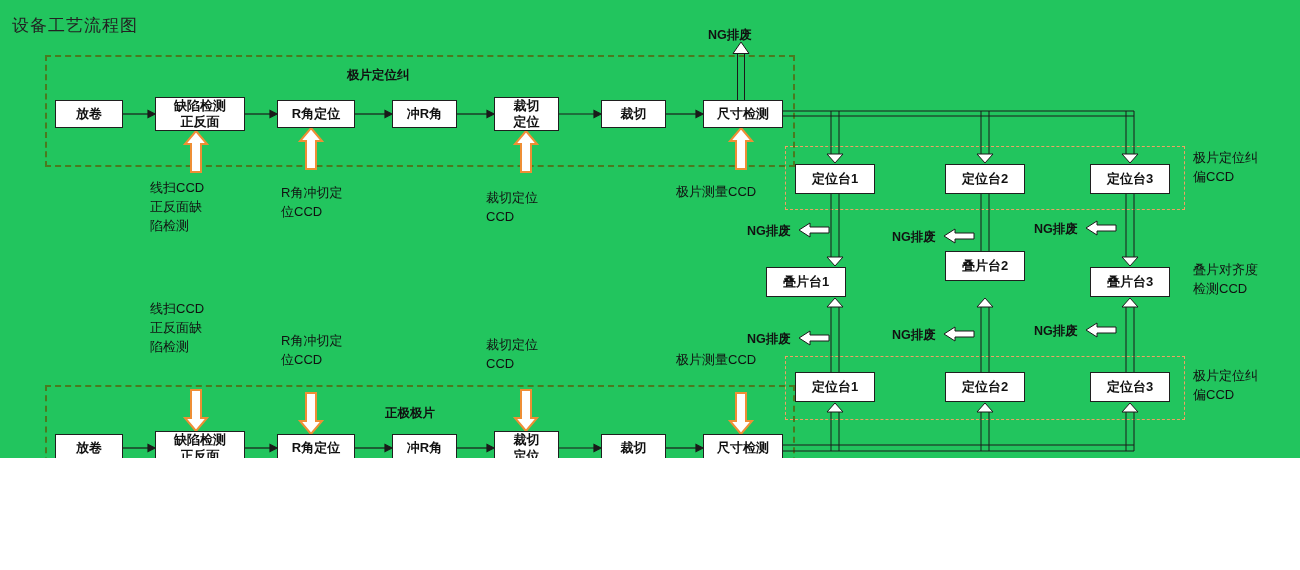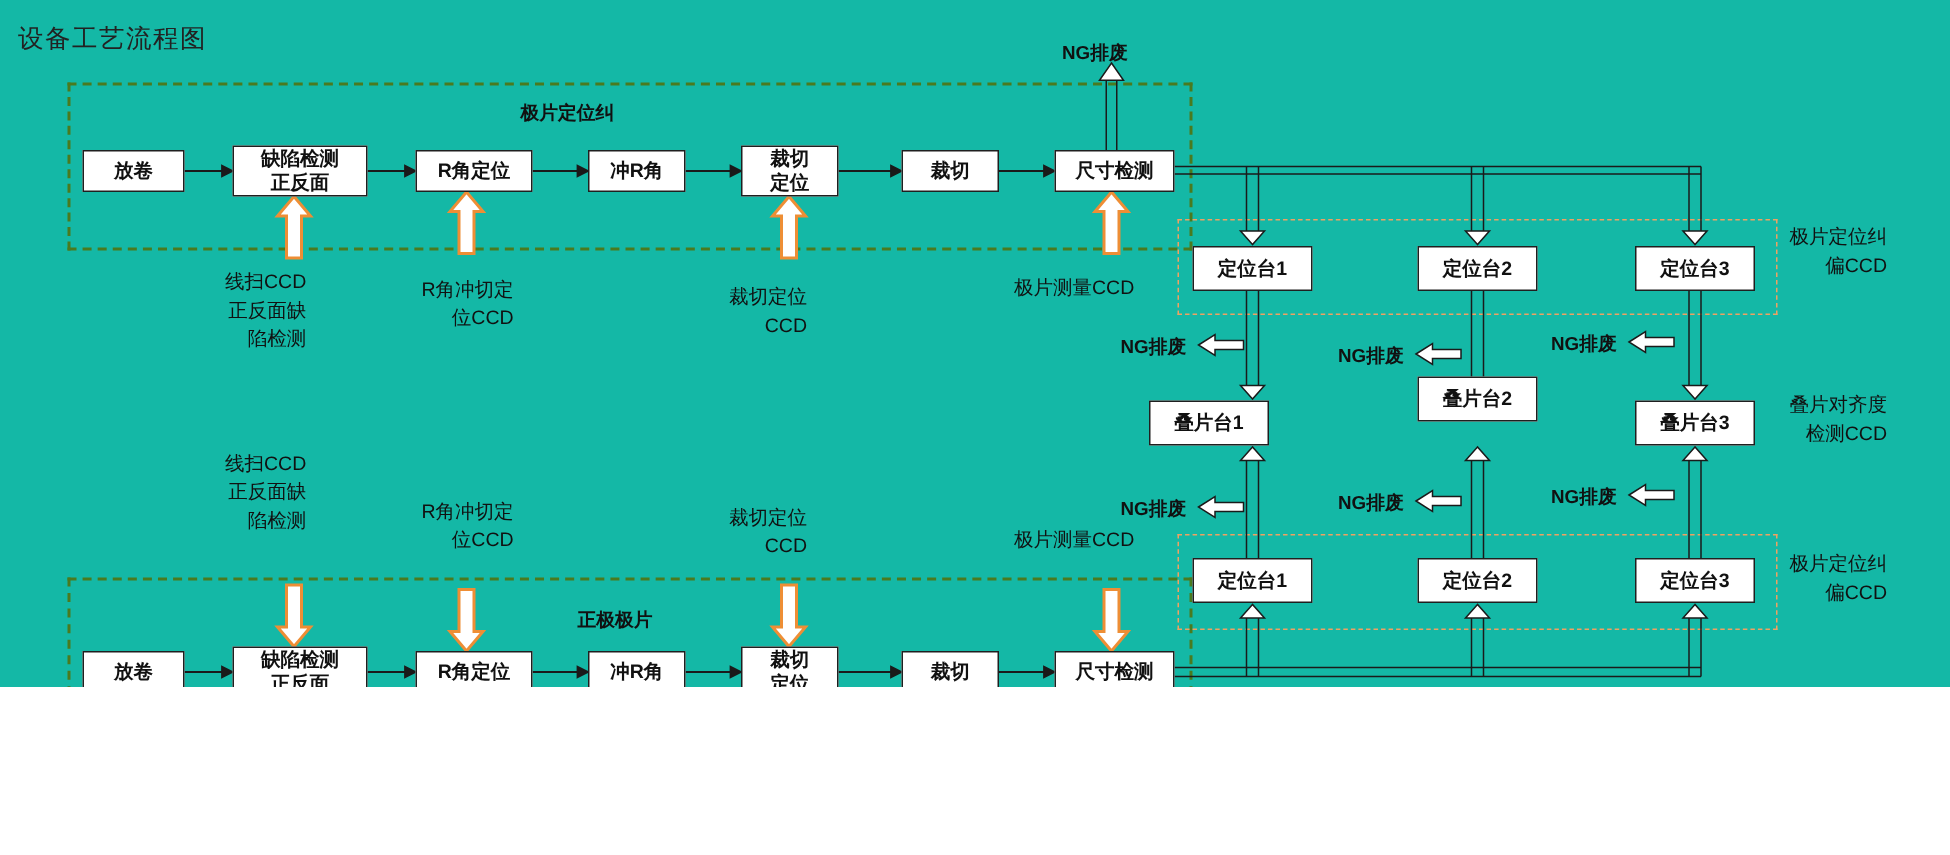--- a/index.html
+++ b/index.html
@@ -1,26 +1,26 @@
 <!DOCTYPE html>
 <html><head>
 <meta charset="utf-8">
 <style>
   html,body{margin:0;padding:0;background:#fff;}
-  .canvas{position:relative;width:1300px;height:458px;background:#14b8a6;
+  .canvas{position:relative;width:1300px;height:458px;background:#22c55e;
           font-family:"Liberation Sans",sans-serif;overflow:hidden;color:#111;}
   .title{position:absolute;left:12px;top:14px;font-size:17px;color:#222;
          font-family:"Liberation Serif",serif;letter-spacing:1px;}
   .gbox{position:absolute;border:2px dashed #4a7a1f;box-sizing:border-box;}
   .obox{position:absolute;border:1.5px dashed #f0a162;box-sizing:border-box;}
   .node{position:absolute;display:flex;align-items:center;justify-content:center;
         text-align:center;border:1.5px solid #1f1f1f;background:#fff;
         font-weight:bold;font-size:13px;line-height:1.2;white-space:pre-line;
         box-sizing:border-box;z-index:3;}
-  .lbl{position:absolute;font-size:13px;line-height:1.45;white-space:pre-line;z-index:4;text-align:right;}
+  .lbl{position:absolute;font-size:13px;line-height:1.45;white-space:pre-line;z-index:4;}
   .lbl.b{font-weight:bold;font-size:12.5px;}
   .svg-overlay{position:absolute;left:0;top:0;z-index:2;pointer-events:none;}
 </style>
 </head>
 <body>
 
 <div class="canvas">
 
   <div class="title">设备工艺流程图</div>
 

